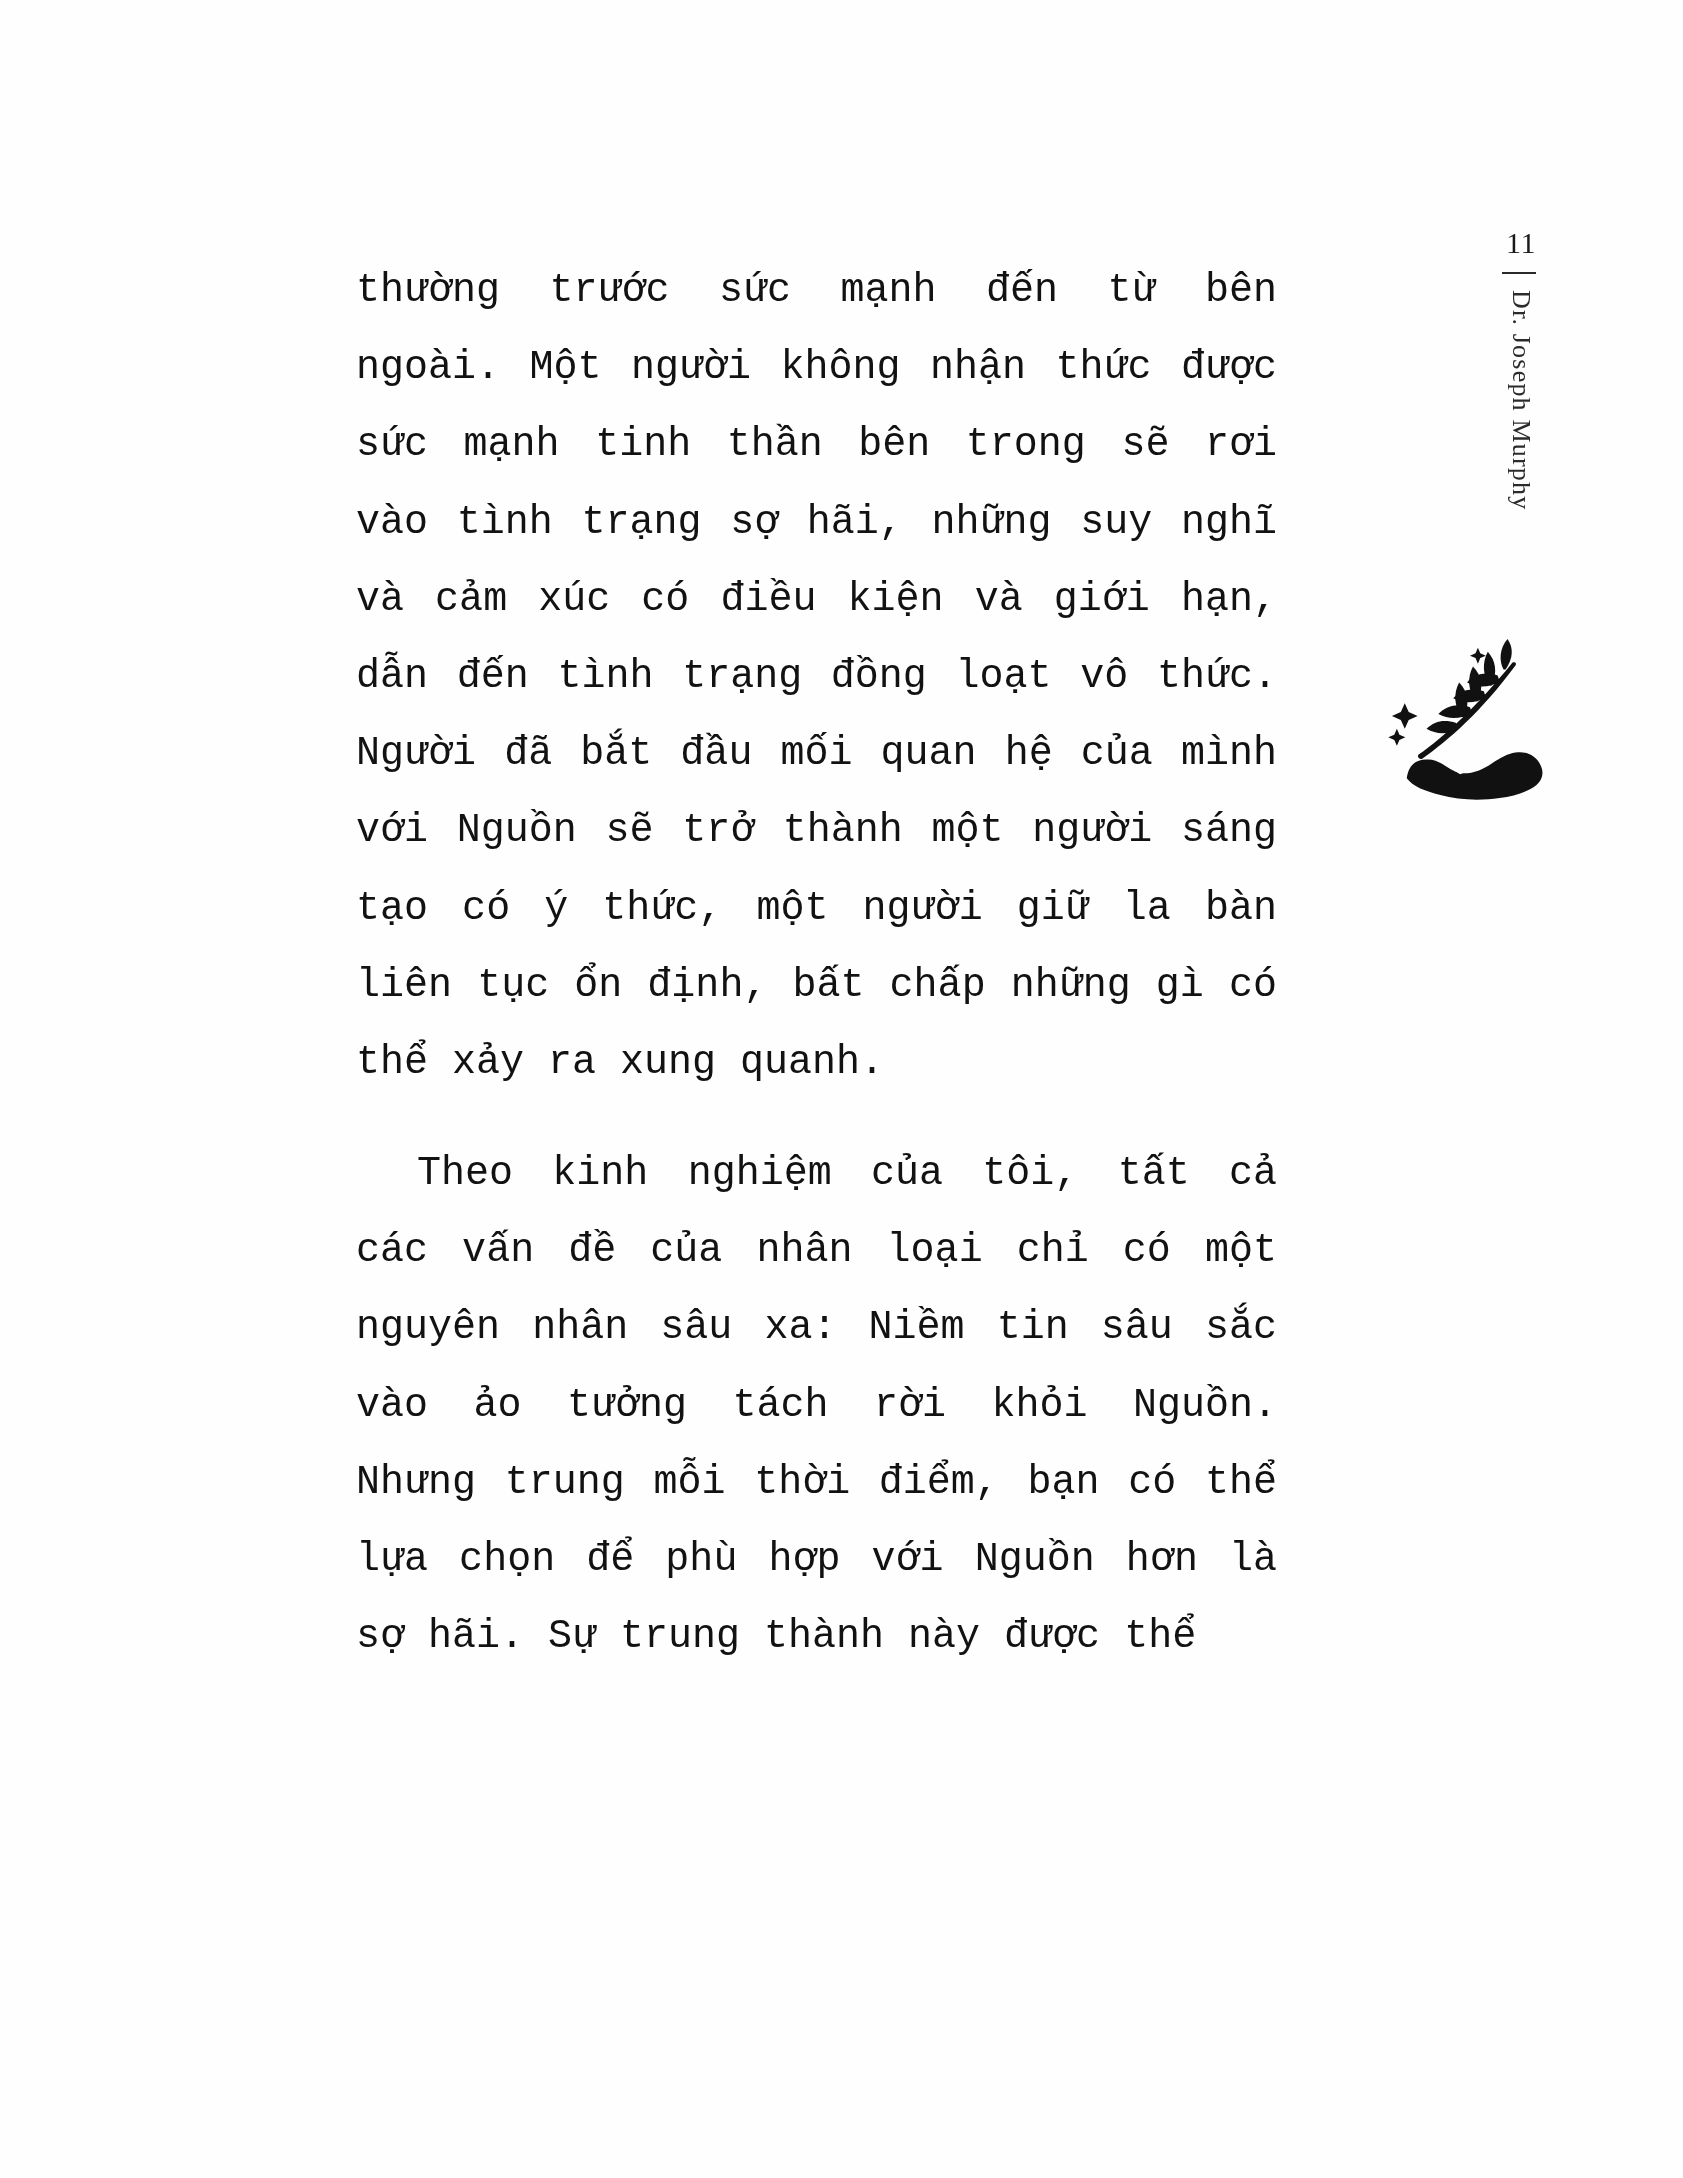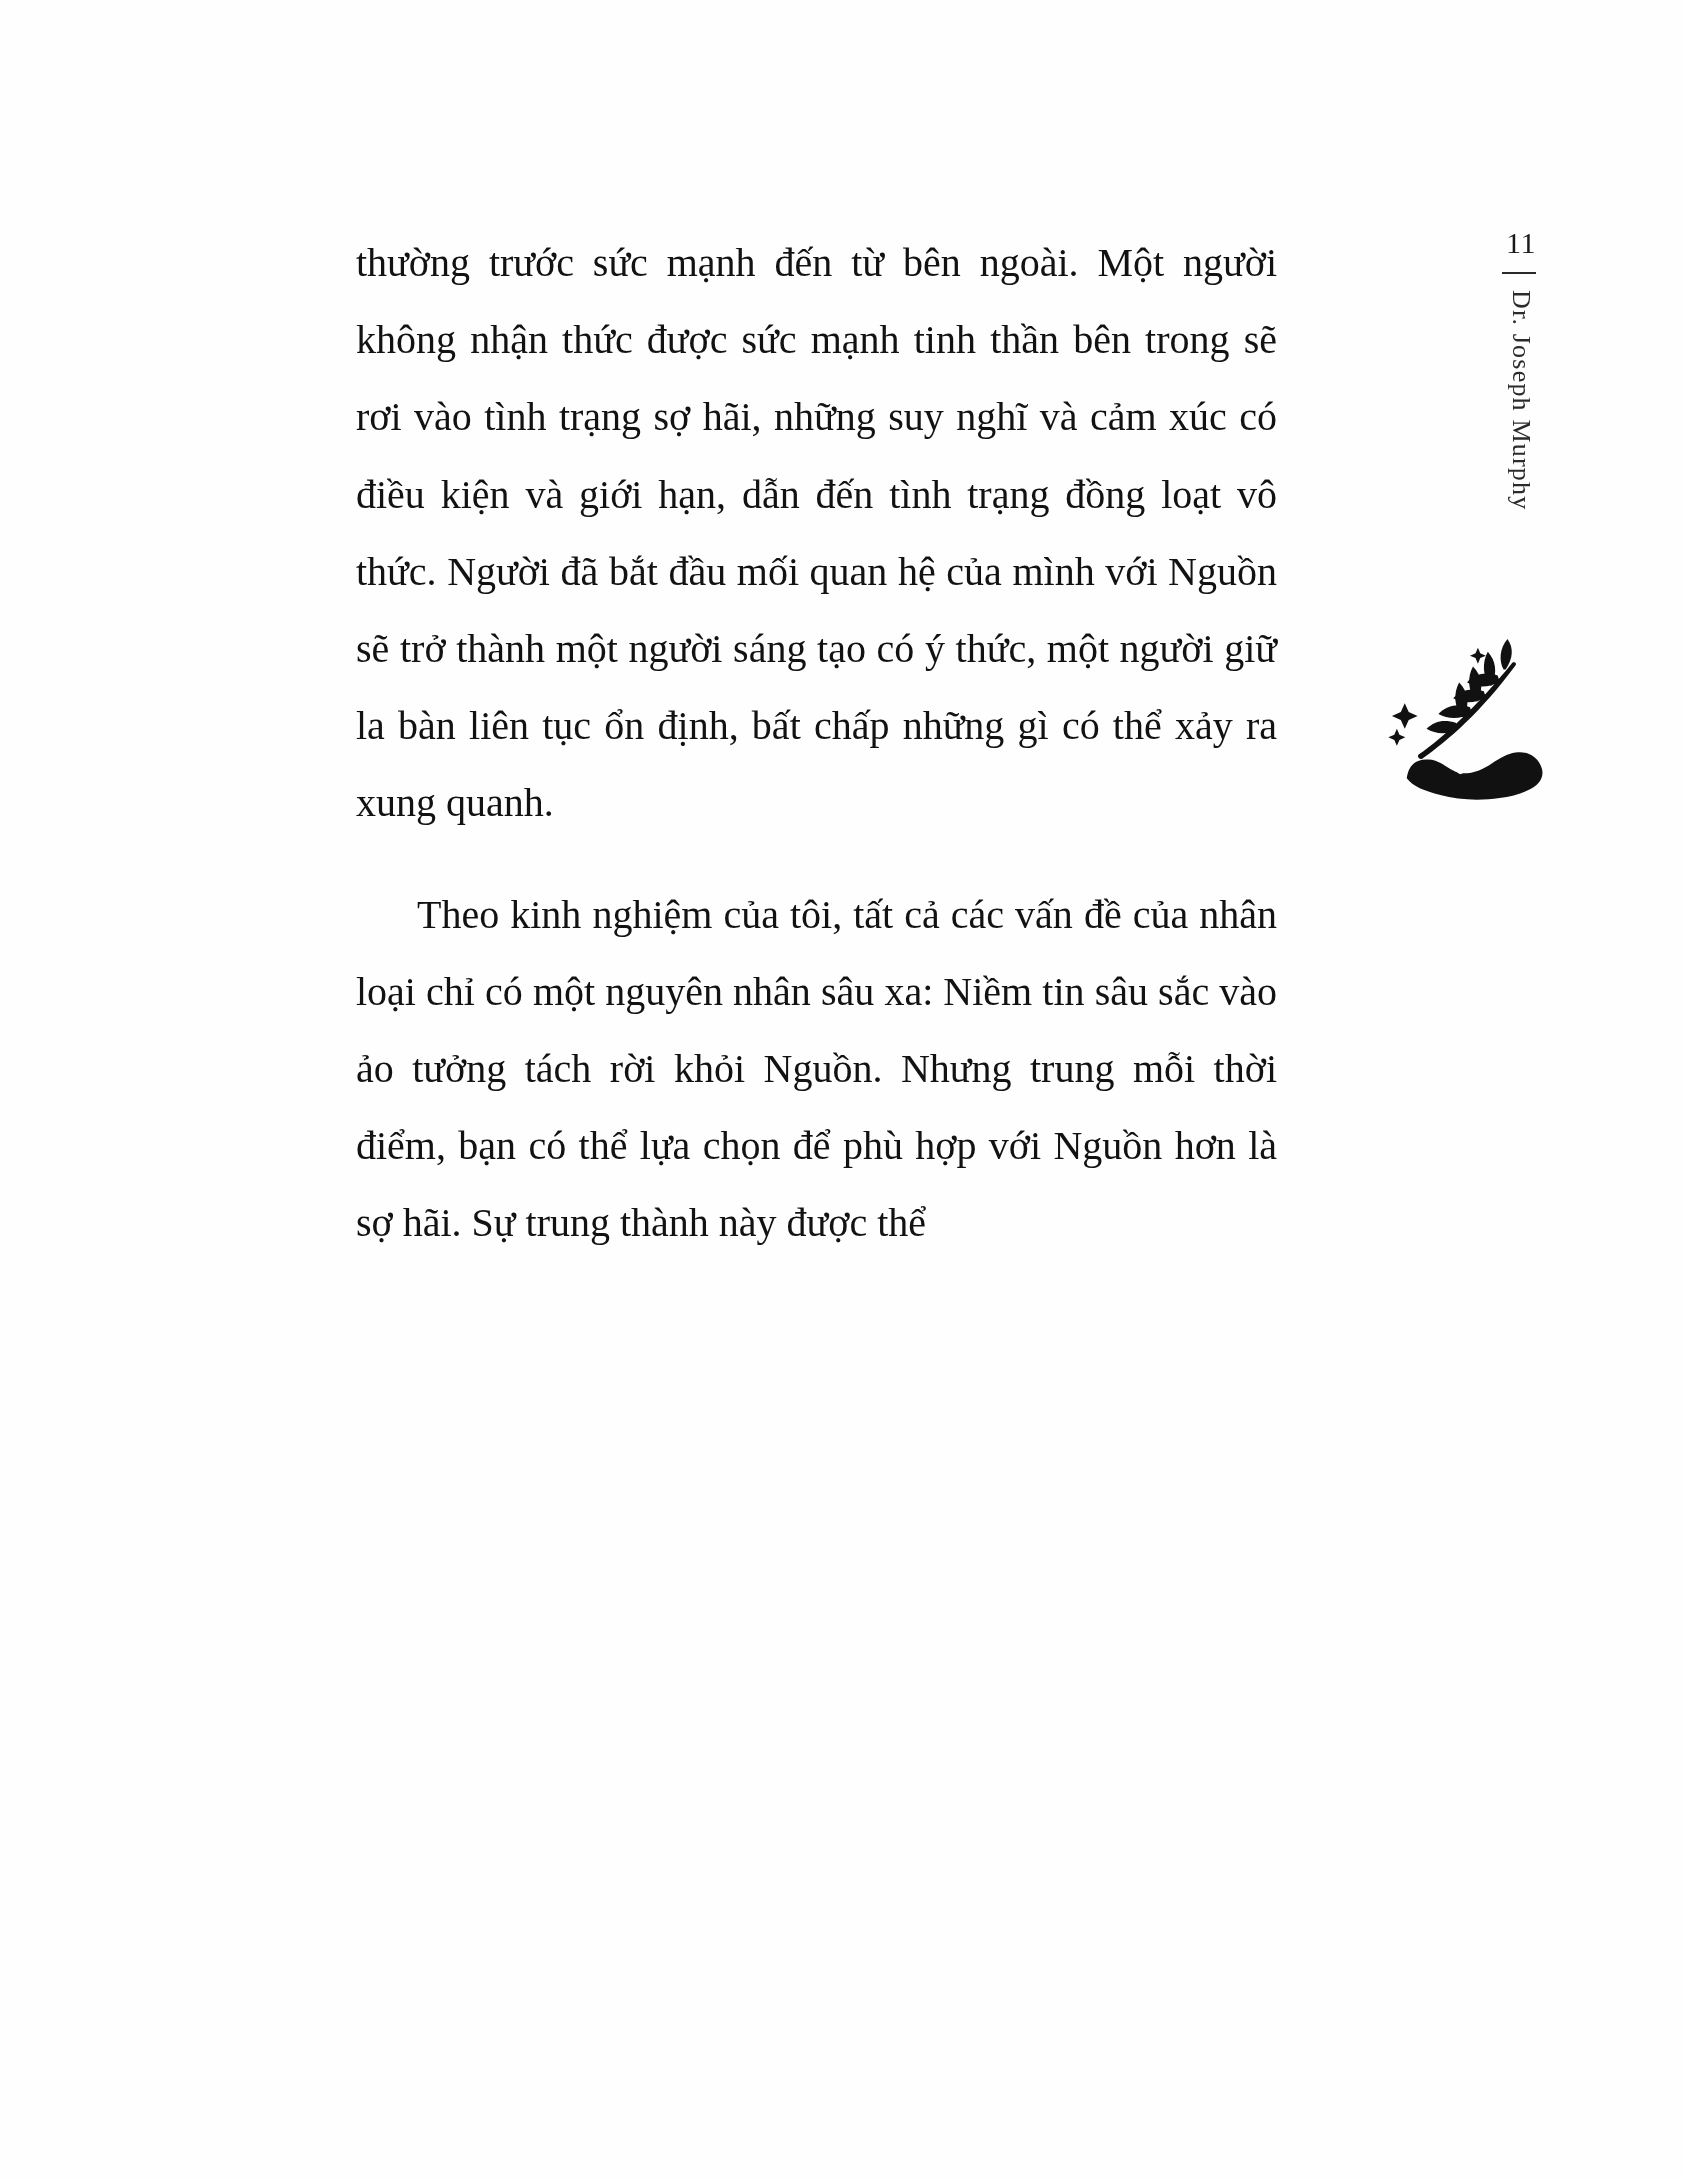--- a/index.html
+++ b/index.html
@@ -60,22 +60,23 @@
     top: 634px;
     right: 127px;
     width: 173px;
     height: 168px;
   }
 
   
   .textblock {
     position: absolute;
     left: 356px;
-    top: 224px;
+    top: 252px;
     width: 921px;
+    font-family: Liberation Mono, monospace;
   }
   .para {
     font-size: 40px;
     line-height: 1.93;
     text-align: justify;
     text-justify: inter-word;
     margin: 0;
     color: #121212;
     -webkit-hyphens: none;
     hyphens: none;

